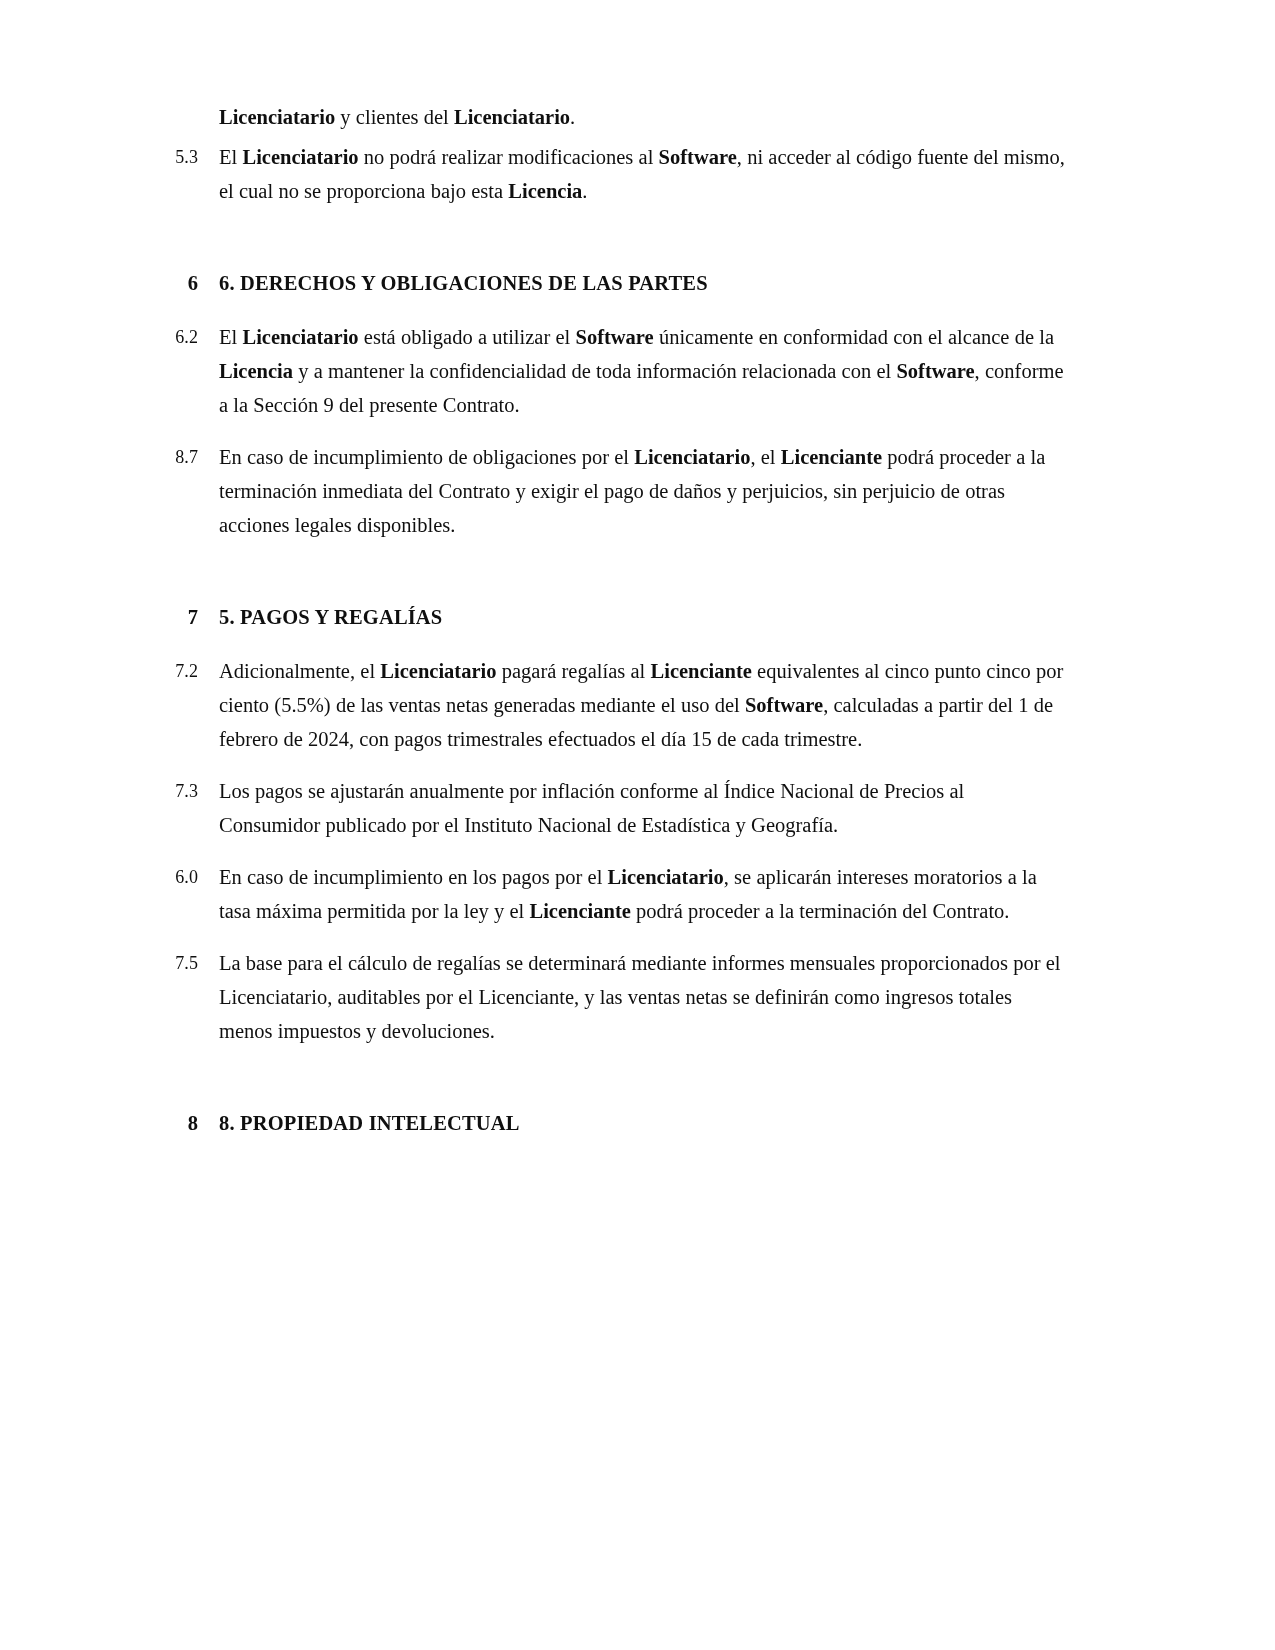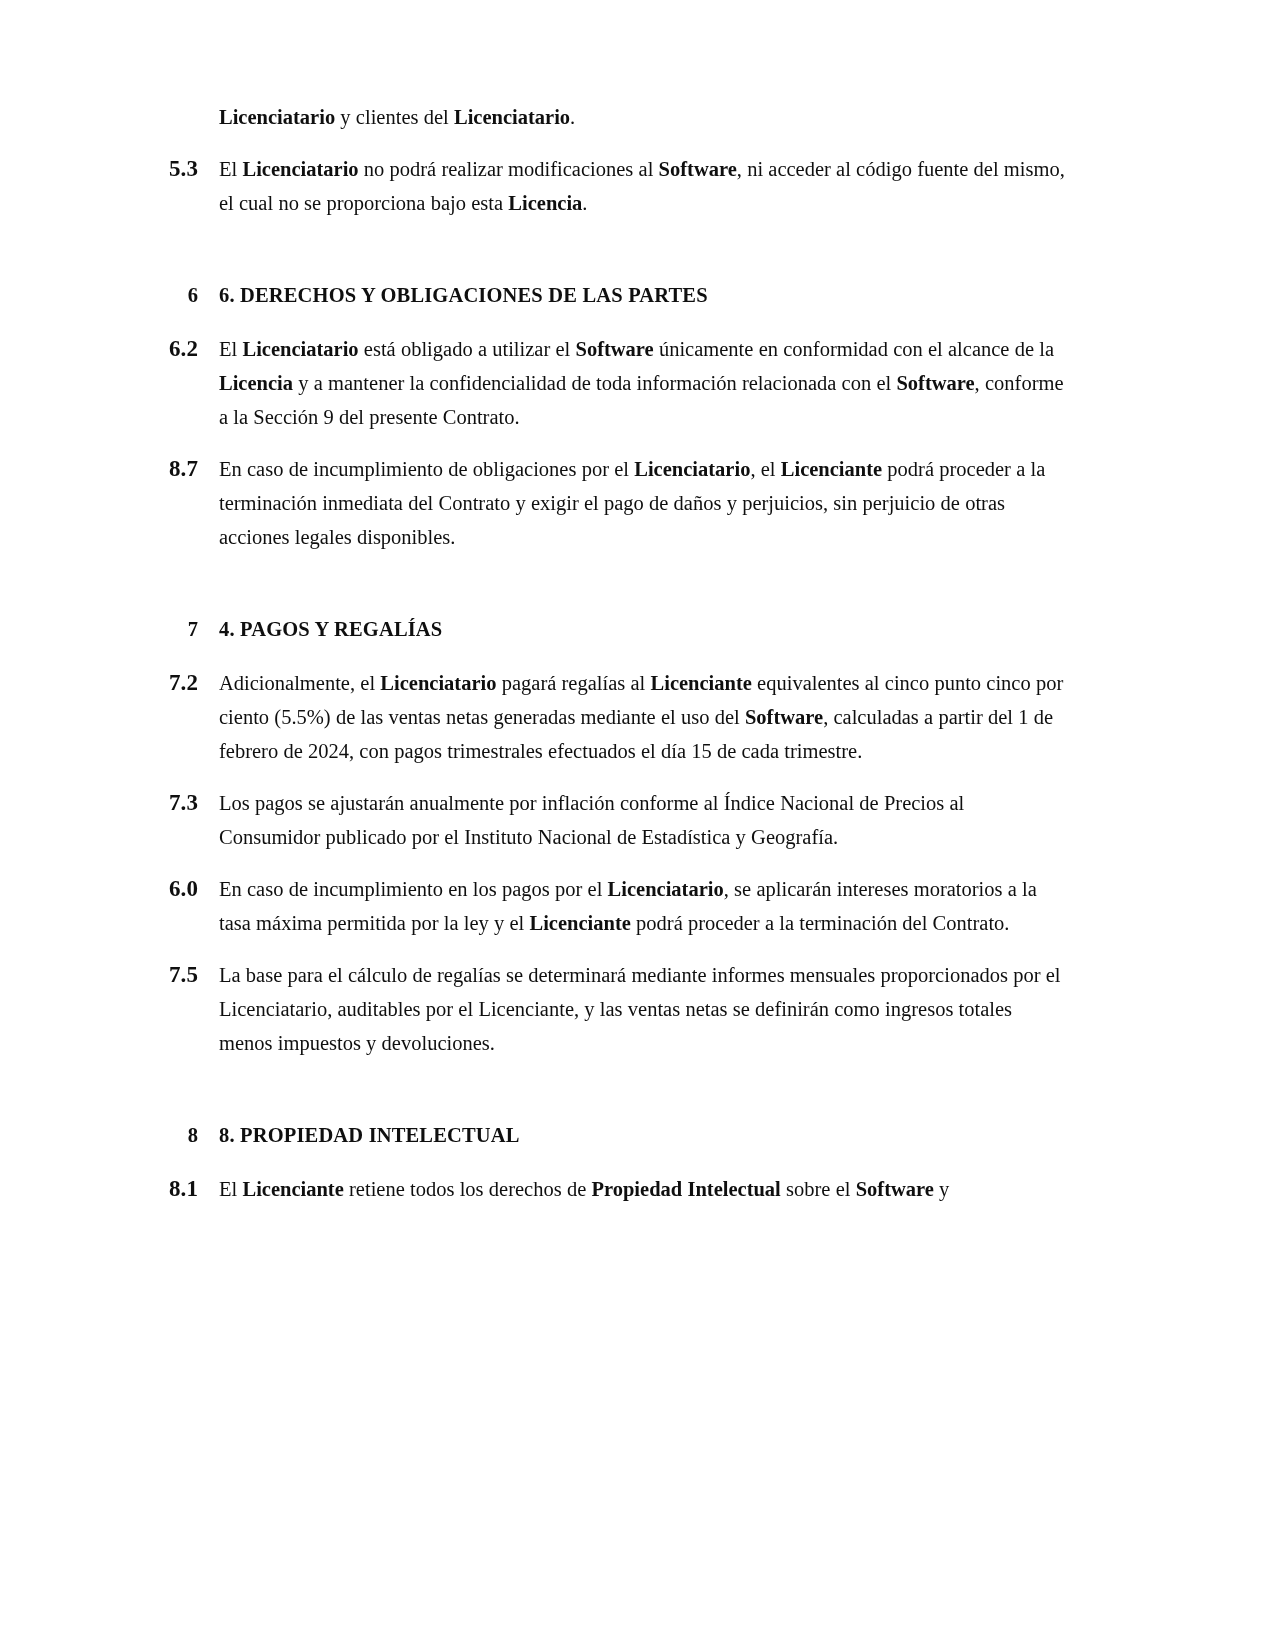--- a/index.html
+++ b/index.html
@@ -28,38 +28,38 @@
   .row {
     display: flex;
     align-items: flex-start;
     width: 915px;
   }
   .num {
     flex: 0 0 43px;
     width: 43px;
     text-align: right;
     padding-right: 0;
-    font-size: 23px;
+    font-size: 18px;
     line-height: 34px;
-    font-weight: 700;
+    font-weight: 400;
     letter-spacing: 0.1px;
     white-space: nowrap;
   }
   .body-text {
     flex: 1 1 auto;
     padding-left: 21px;
     font-size: 20.5px;
     line-height: 34px;
     text-align: left;
     word-spacing: 0.1px;
   }
 
   
   .clause { margin-bottom: 18px; }
-  .clause.first { margin-bottom: 18px; }
+  .clause.first { margin-bottom: 6px; }
 
   
   .heading-row { margin-top: 60px; margin-bottom: 22px; }
   .heading-row .num {
     font-weight: 700;
     font-size: 20.5px;
     line-height: 30px;
   }
   .heading-row .body-text {
     font-weight: 700;
@@ -97,21 +97,21 @@
     <div class="body-text">El <b>Licenciatario</b> está obligado a utilizar el <b>Software</b> únicamente en conformidad con el alcance de la <b>Licencia</b> y a mantener la confidencialidad de toda información relacionada con el <b>Software</b>, conforme a la Sección 9 del presente Contrato.</div>
   </div>
 
   <div class="row clause">
     <div class="num">8.7</div>
     <div class="body-text">En caso de incumplimiento de obligaciones por el <b>Licenciatario</b>, el <b>Licenciante</b> podrá proceder a la terminación inmediata del Contrato y exigir el pago de daños y perjuicios, sin perjuicio de otras acciones legales disponibles.</div>
   </div>
 
   <div class="row heading-row">
     <div class="num">7</div>
-    <div class="body-text">4. PAGOS Y REGALÍAS</div>
+    <div class="body-text">5. PAGOS Y REGALÍAS</div>
   </div>
 
 
   <div class="row clause">
     <div class="num">7.2</div>
     <div class="body-text">Adicionalmente, el <b>Licenciatario</b> pagará regalías al <b>Licenciante</b> equivalentes al cinco punto cinco por ciento (5.5%) de las ventas netas generadas mediante el uso del <b>Software</b>, calculadas a partir del 1 de febrero de 2024, con pagos trimestrales efectuados el día 15 de cada trimestre.</div>
   </div>
 
   <div class="row clause">
     <div class="num">7.3</div>
@@ -126,18 +126,14 @@
   <div class="row clause">
     <div class="num">7.5</div>
     <div class="body-text">La base para el cálculo de regalías se determinará mediante informes mensuales proporcionados por el Licenciatario, auditables por el Licenciante, y las ventas netas se definirán como ingresos totales menos impuestos y devoluciones.</div>
   </div>
 
   <div class="row heading-row">
     <div class="num">8</div>
     <div class="body-text">8. PROPIEDAD INTELECTUAL</div>
   </div>
 
-  <div class="row clause">
-    <div class="num">8.1</div>
-    <div class="body-text">El <b>Licenciante</b> retiene todos los derechos de <b>Propiedad Intelectual</b> sobre el <b>Software</b> y</div>
-  </div>
 
 </div>
 
 </body></html>

